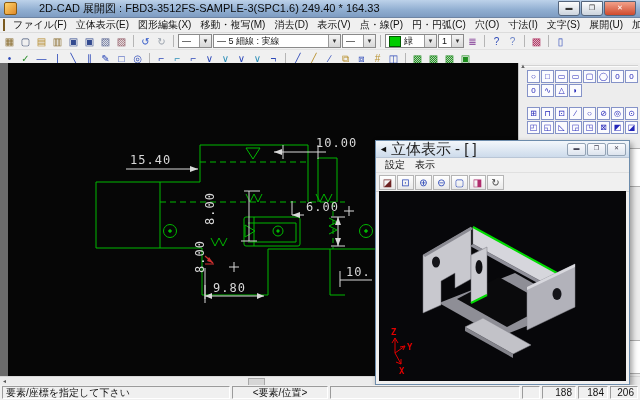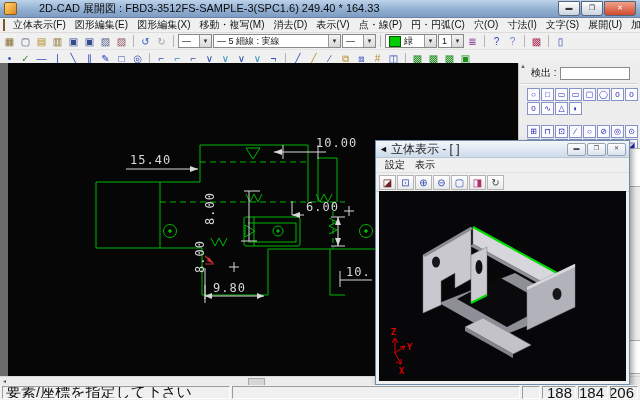--- a/index.html
+++ b/index.html
@@ -36,33 +36,33 @@
   .detect input{width:66px;height:11px;border:1px solid #8a8a8a;background:#fff;font-size:9px;padding:0 1px;}
   .pdiv{border:none;border-top:1px solid #d2d2d2;border-bottom:1px solid #fbfbfb;margin:2px 2px;}
   .grid{display:flex;flex-wrap:wrap;gap:1px;width:113px;margin:3px 0 0 8px;}
   .gc{width:13px;height:13px;border:1px solid #8593c8;background:#fbfbfe;color:#2426b8;font-size:8px;display:flex;align-items:center;justify-content:center;box-sizing:border-box;}
   .wbox{position:absolute;background:#fff;border:1px solid #b0b0b0;}
   
   .hscroll{position:absolute;left:0;top:376px;width:640px;height:9px;background:#ececec;border-top:1px solid #d8d8d8;box-sizing:border-box;}
   .harrow{position:absolute;left:0;top:0;width:9px;height:8px;font-size:5px;line-height:8px;text-align:center;color:#555;}
   .hthumb{position:absolute;left:248px;top:1px;width:15px;height:6px;background:#d6d6d6;border:1px solid #a8a8a8;}
   .statusbar{position:absolute;left:0;top:385px;width:640px;height:15px;background:#f0f0f0;display:flex;gap:2px;padding:1px 2px;box-sizing:border-box;z-index:60;}
-  .scell{border:1px solid;border-color:#9b9b9b #ffffff #ffffff #9b9b9b;font-size:15px;padding:0 3px;display:flex;align-items:center;box-sizing:border-box;background:#f0f0f0;white-space:nowrap;overflow:hidden;}
+  .scell{border:1px solid;border-color:#9b9b9b #ffffff #ffffff #9b9b9b;font-size:10px;padding:0 3px;display:flex;align-items:center;box-sizing:border-box;background:#f0f0f0;white-space:nowrap;overflow:hidden;}
   .s-msg{width:228px;}
   .s-mode{width:96px;justify-content:center;}
   .s-fill{flex:1;}
   .s-sm{width:18px;}
   .s-n1{width:34px;justify-content:flex-end;}
   .s-n2{width:30px;justify-content:flex-end;}
   .s-n3{width:28px;justify-content:flex-end;}
   
   .v3d{position:absolute;left:375px;top:140px;width:255px;height:245px;background:#f0f0f0;border:1px solid #6d8cab;box-shadow:2px 3px 6px rgba(0,0,0,.4);z-index:50;box-sizing:border-box;}
   .v3title{height:16px;background:linear-gradient(#f3f7fb,#cddbeb);display:flex;align-items:center;padding:0 3px;gap:3px;border-bottom:1px solid #b9c6d6;}
   .v3ico{font-size:9px;color:#111;line-height:10px;}
-  .v3txt{flex:1;font-size:12px;color:#222;white-space:nowrap;overflow:hidden;}
+  .v3txt{flex:1;font-size:15px;color:#222;white-space:nowrap;overflow:hidden;}
   .v3btn{width:17px;height:11px;border:1px solid #93a3b5;border-radius:2px;background:linear-gradient(#fbfcfe,#dde4ee);font-size:6px;line-height:9px;text-align:center;color:#445;flex:none;}
   .v3menu{height:14px;display:flex;gap:2px;padding:0 5px;align-items:center;border-bottom:1px solid #e0e0e0;}
   .v3mitem{font-size:10px;padding:0 4px;font-family:Liberation Serif, serif;}
   .v3tool{height:18px;display:flex;align-items:center;gap:1px;padding:0 3px;border-bottom:1px solid #d5d5d5;}
   .v3ic{width:17px;height:15px;border:1px solid #b5b5b5;background:linear-gradient(#ffffff,#e9e9e9);font-size:10px;display:flex;align-items:center;justify-content:center;box-sizing:border-box;}
   .canvas3d{position:absolute;left:3px;top:50px;width:247px;height:190px;background:#07070a;}
 </style>
 </head>
 <body>
 
@@ -74,22 +74,22 @@
     <span class="winbtns rpt">
         <span class="wbtn" data-name="minimize-button">▬</span>
         <span class="wbtn" data-name="restore-button">❐</span>
         <span class="wbtn" data-name="close-button">✕</span>
       </span>
   </div>
 
   <div class="menubar" data-name="menu-bar">
     <span class="mdichild" data-name="document-icon"></span>
     <span class="rpt">
-        <span class="mitem" data-name="menu-item">立体表示(F)</span>
-        <span class="mitem" data-name="menu-item">図形編集(E)</span>
+        <span class="mitem" data-name="menu-item">ファイル(F)</span>
+        <span class="mitem" data-name="menu-item">立体表示(E)</span>
         <span class="mitem" data-name="menu-item">図形編集(X)</span>
         <span class="mitem" data-name="menu-item">移動・複写(M)</span>
         <span class="mitem" data-name="menu-item">消去(D)</span>
         <span class="mitem" data-name="menu-item">表示(V)</span>
         <span class="mitem" data-name="menu-item">点・線(P)</span>
         <span class="mitem" data-name="menu-item">円・円弧(C)</span>
         <span class="mitem" data-name="menu-item">穴(O)</span>
         <span class="mitem" data-name="menu-item">寸法(I)</span>
         <span class="mitem" data-name="menu-item">文字(S)</span>
         <span class="mitem" data-name="menu-item">展開(U)</span>
@@ -261,24 +261,20 @@
       </g>
       <g stroke="#d03030" fill="none" stroke-width="1.2" data-name="base-point-marker">
         <path d="M197,193 L205,200 M197,201 H206"></path>
       </g>
       <path fill="#d03030" d="M205,200 L199,198 L201,194 Z"></path>
     </svg>
   </div>
 
   <div class="panel" data-name="hole-tool-panel">
     <span class="parrow" data-name="panel-scroll-arrow">▲</span>
-    <div class="detect">
-      <label data-name="detect-label">検出 :</label>
-      <input data-name="detect-input" value="" style="">
-    </div>
     <hr class="pdiv" data-name="panel-divider">
     <div class="grid" data-name="hole-shape-grid">
         <span class="gc" data-name="hole-circle-icon">○</span>
         <span class="gc" data-name="hole-square-icon">□</span>
         <span class="gc" data-name="hole-obround-h-icon">▭</span>
         <span class="gc" data-name="hole-rect-icon">▭</span>
         <span class="gc" data-name="hole-rounded-rect-icon">▢</span>
         <span class="gc" data-name="hole-circle2-icon">◯</span>
         <span class="gc" data-name="hole-obround-v-icon">0</span>
         <span class="gc" data-name="hole-oval-v-icon">0</span>
@@ -317,20 +313,21 @@
     <div class="wbox" style="left:108px;top:277px;width:12px;height:32px" data-name="panel-white-box-bottom"></div>
   </div>
 
   <div class="hscroll" data-name="horizontal-scrollbar">
     <span class="harrow" data-name="scroll-left-arrow-icon">◄</span>
     <span class="hthumb" data-name="scrollbar-thumb"></span>
   </div>
 
   <div class="statusbar" data-name="status-bar">
     <span class="scell s-msg" data-name="status-message">要素/座標を指定して下さい</span>
+    <span class="scell s-mode" data-name="status-mode">&lt;要素/位置&gt;</span>
     <span class="scell s-fill" data-name="status-spacer"></span>
     <span class="scell s-sm" data-name="status-empty-cell"></span>
     <span class="scell s-n1" data-name="status-coordinate-x">188</span>
     <span class="scell s-n2" data-name="status-coordinate-y">184</span>
     <span class="scell s-n3" data-name="status-count">206</span>
   </div>
 
   <div class="v3d" data-name="solid-view-window">
     <div class="v3title" data-name="viewer-title-bar">
       <span class="v3ico" data-name="solid-view-icon">◄</span>

